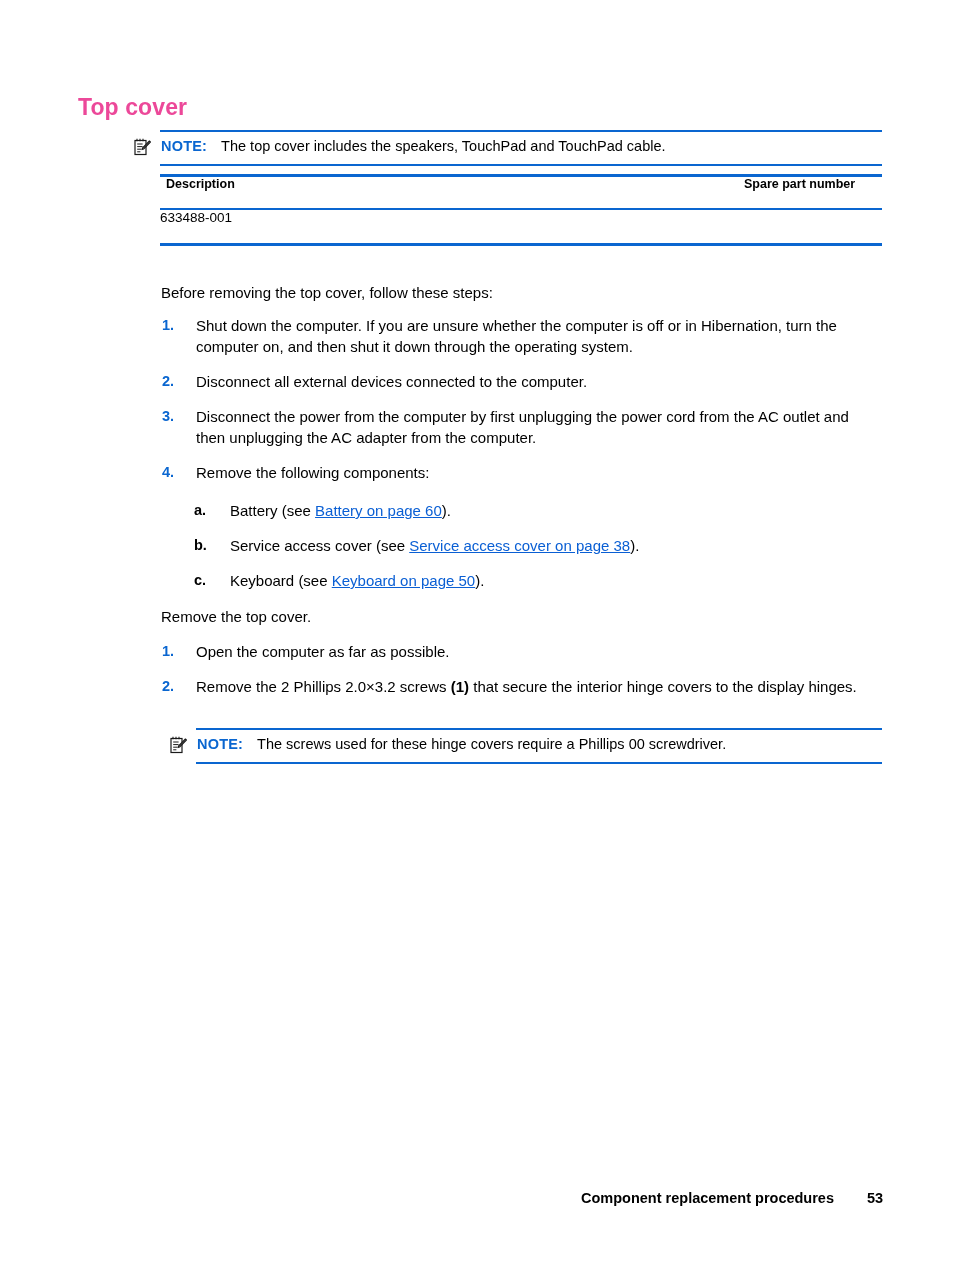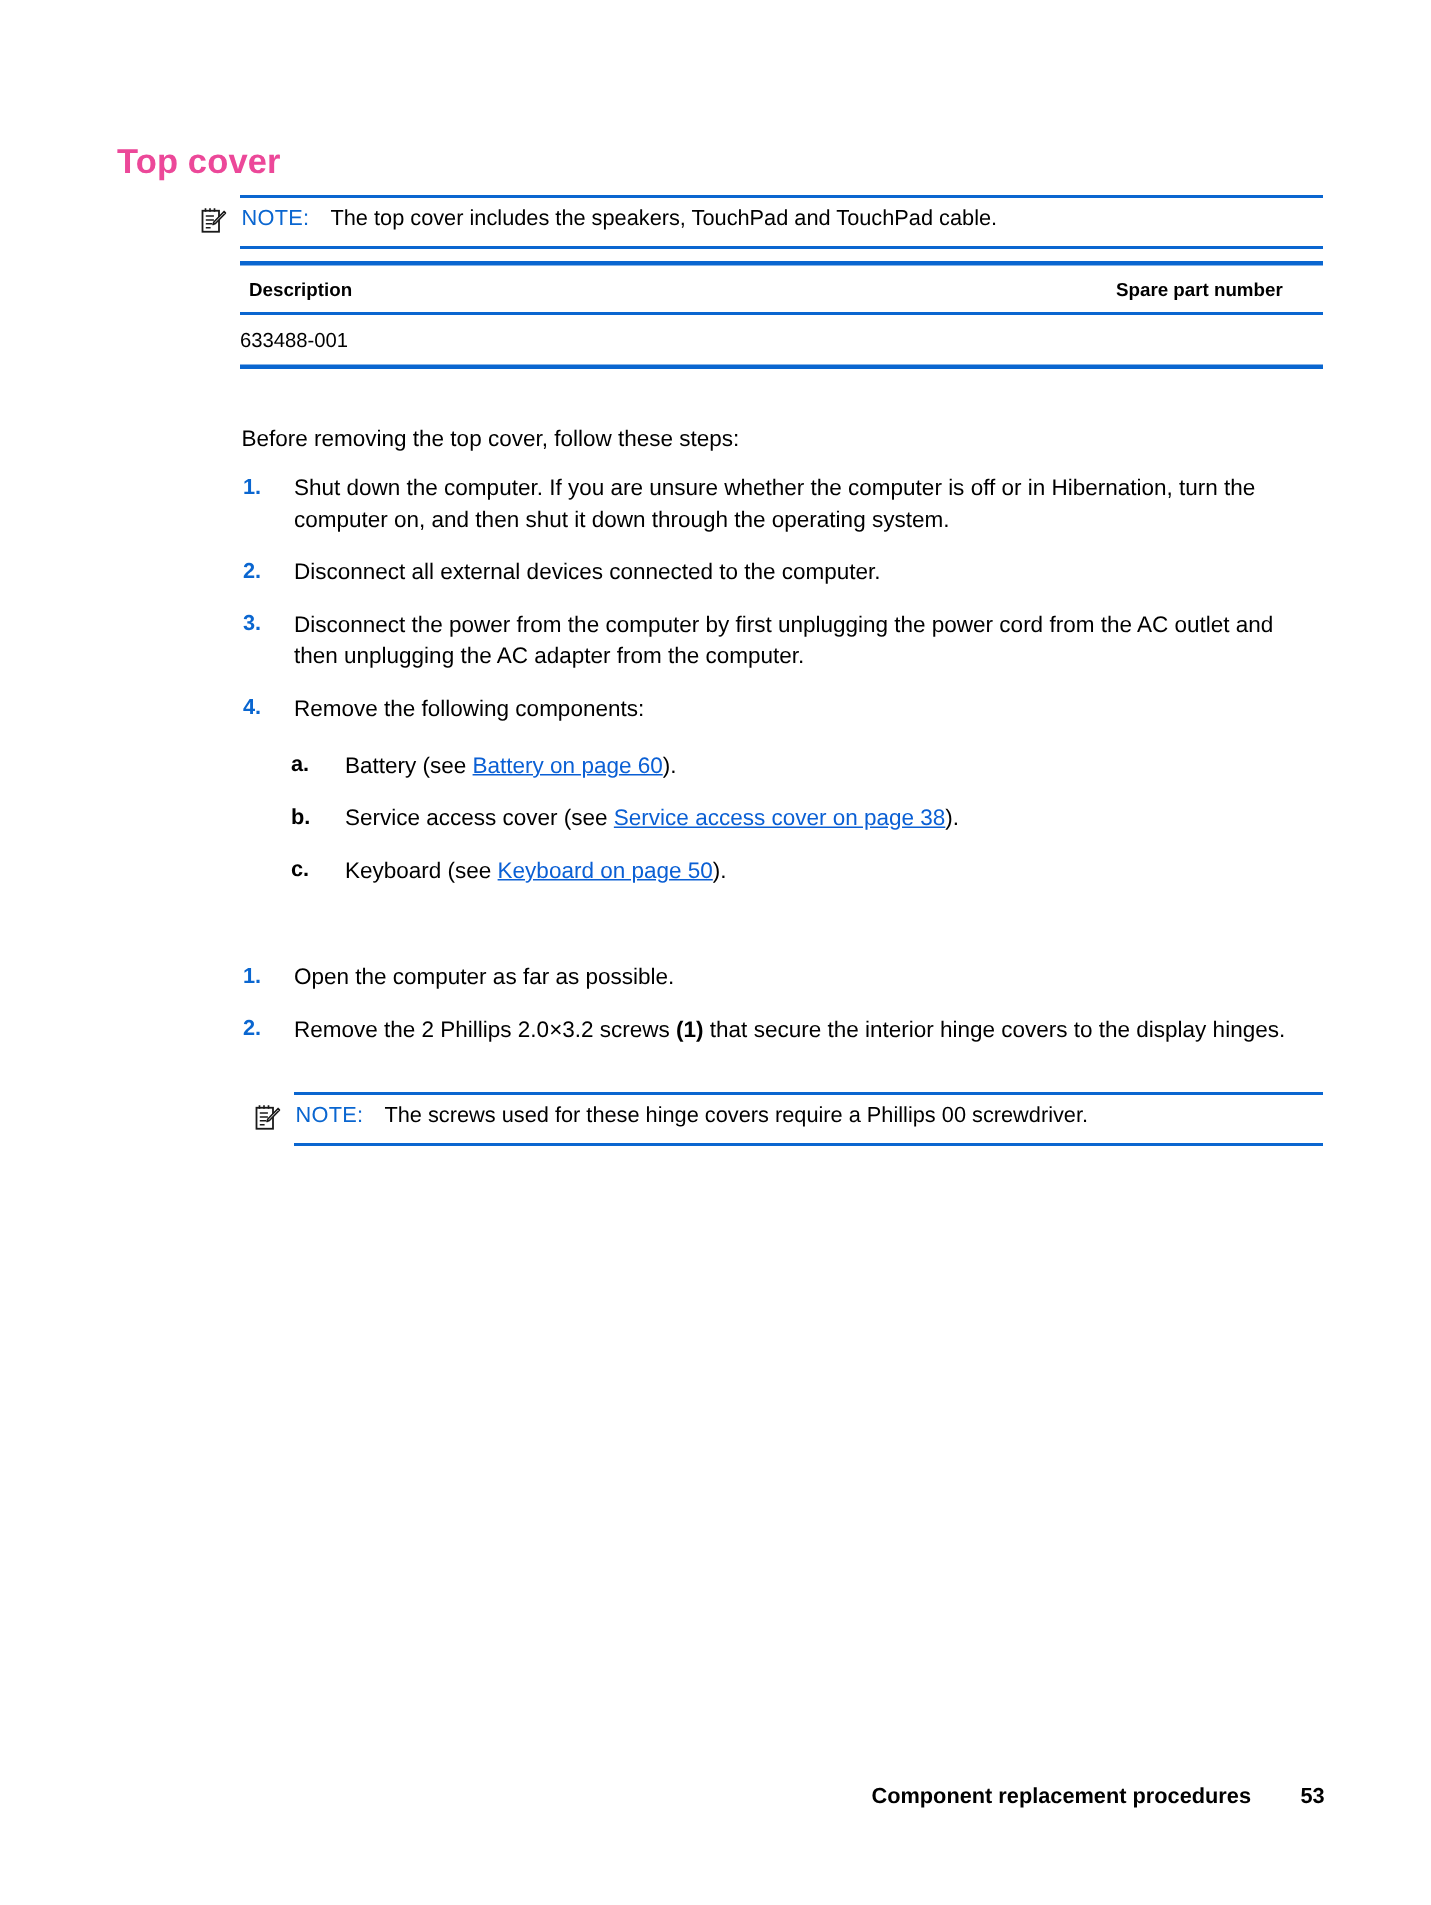--- a/index.html
+++ b/index.html
@@ -54,21 +54,21 @@
   .note-icon {
     flex: 0 0 auto;
     width: 17px;
     height: 18px;
     margin-right: 10px;
     margin-top: 1px;
   }
   .note-label {
     flex: 0 0 auto;
     color: #0a66d0;
-    font-weight: normal;
+    font-weight: bold;
     font-size: 14.5px;
     line-height: 18px;
     letter-spacing: 0.2px;
   }
   .note-text {
     flex: 1 1 auto;
     font-size: 14.5px;
     line-height: 18px;
     color: #000000;
     padding-left: 14px;
@@ -84,21 +84,21 @@
     position: absolute;
     left: 160px;
     top: 174px;
     width: 722px;
   }
   .rule-thick { height: 3px; background: #0a66d0; width: 100%; }
   .rule-thin  { height: 2px; background: #0a66d0; width: 100%; }
 
   .trow {
     display: flex;
-    align-items: center;
+    align-items: flex-start;
   }
   .trow.header { height: 31px; }
   .trow.body   { height: 33px; }
 
   .tcell-desc {
     flex: 0 0 584px;
     font-size: 13.5px;
     color: #000;
     padding-left: 6px;
     box-sizing: border-box;
@@ -278,20 +278,21 @@
     <div class="subli">
       <span class="subli-marker">b.</span>
       <span class="subli-text"><span>Service access cover (see </span><a class="xref" href="#">Service access cover on page 38</a><span>).</span></span>
     </div>
     <div class="subli">
       <span class="subli-marker">c.</span>
       <span class="subli-text"><span>Keyboard (see </span><a class="xref" href="#">Keyboard on page 50</a><span>).</span></span>
     </div>
   </div>
 
+  <div class="para" id="para-remove">Remove the top cover.</div>
 
   <div class="olist" id="olist-main">
     <div class="li">
       <span class="li-marker">1.</span>
       <span class="li-text">Open the computer as far as possible.</span>
     </div>
     <div class="li">
       <span class="li-marker">2.</span>
       <span class="li-text"><span>Remove the 2 Phillips 2.0×3.2 screws </span><span class="bold">(1)</span><span> that secure the interior hinge covers to the display hinges.</span></span>
     </div>

